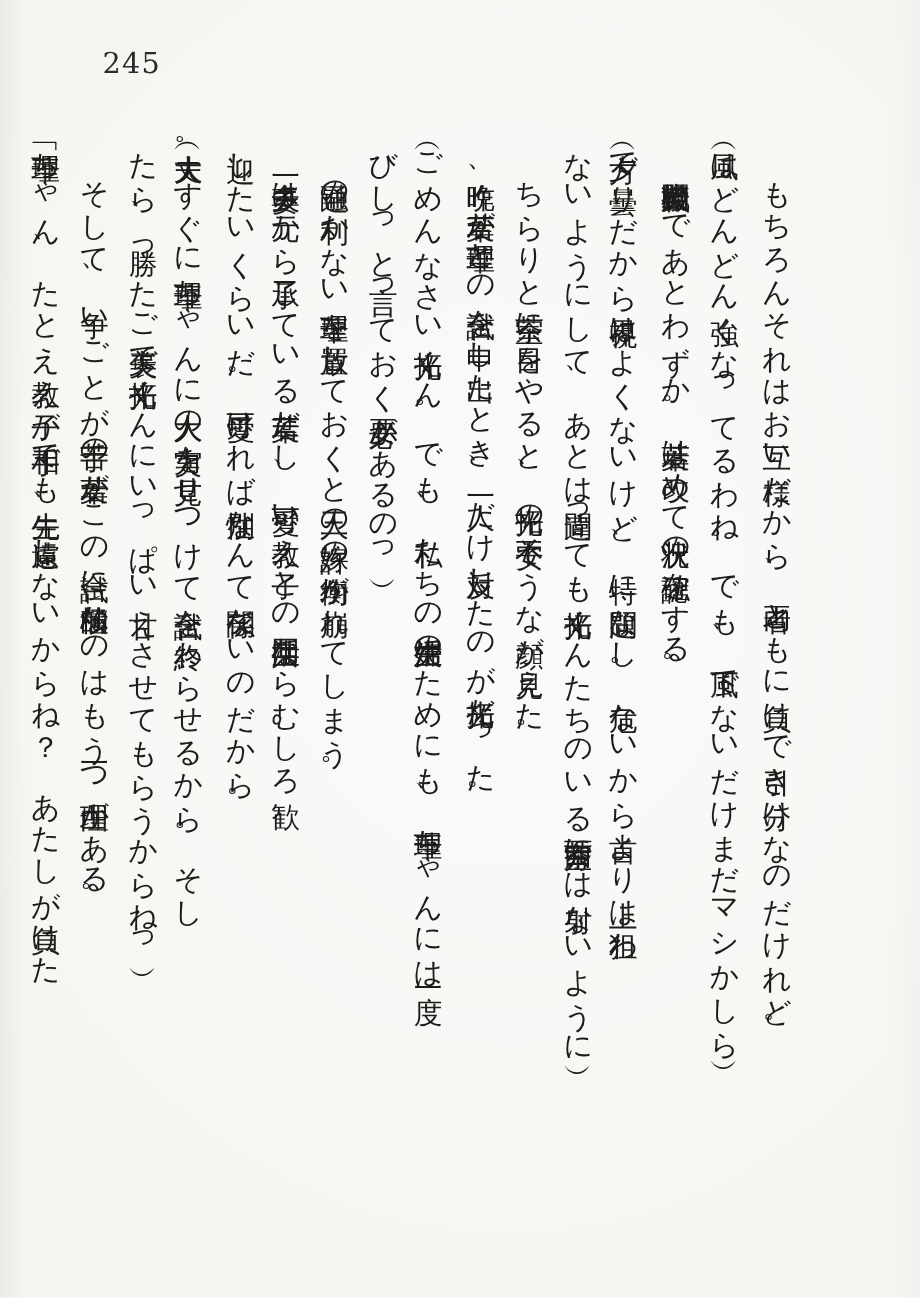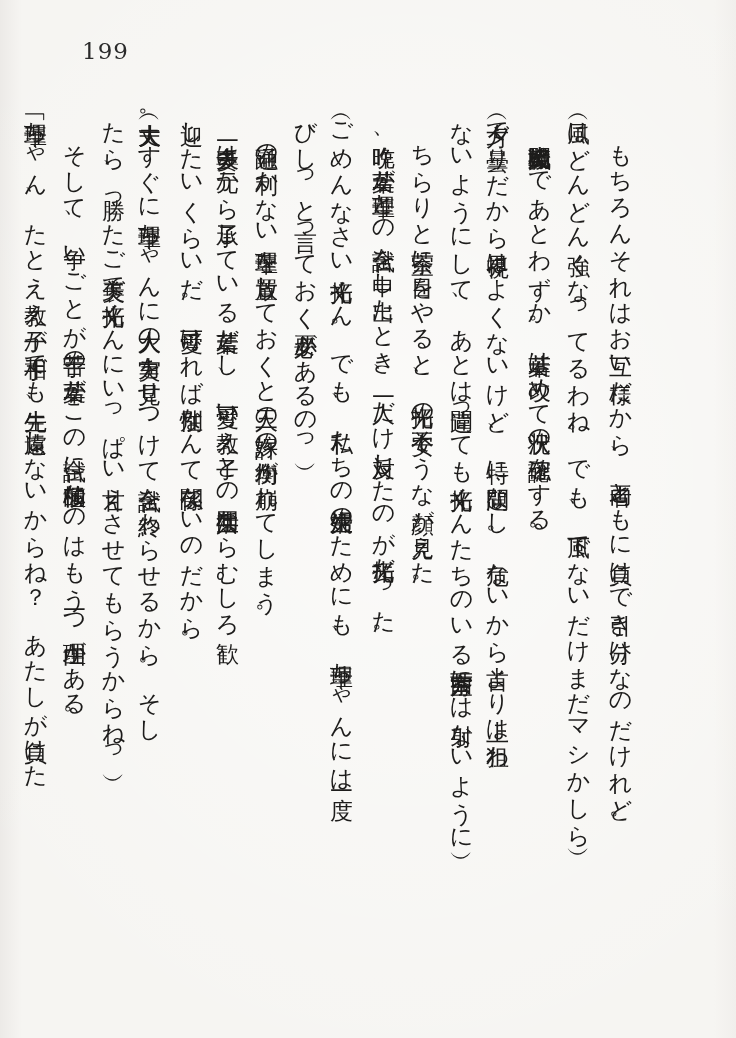--- a/index.html
+++ b/index.html
@@ -52,21 +52,21 @@
   }
   .text-block p.gap-sm {
     margin-block-start: 3px;
   }
 </style>
 </head>
 <body>
 
 <div class="book-page">
 
-  <div class="page-number">199</div>
+  <div class="page-number">245</div>
 
   <div class="text-block">
     <p class="indent">もちろんそれはお互い様だから、両者ともに負けで引き分けなのだけれど。</p>
     <p class="gap-lg">（風はどんどん強くなってるわね。でも、風下でないだけまだマシかしら）</p>
     <p class="indent gap-sm">模擬戦開始まであとわずか。若葉は改めて状況の確認をする。</p>
     <p class="gap-lg">（夕方で曇りだから視界はよくないけど、特に問題なし。危ないから首より上は狙わ</p>
     <p>ないようにして、あとは間違っても拓光くんたちのいる茶室方面には射ないように）</p>
     <p class="indent gap-sm">ちらりと茶室に目をやると、拓光の不安そうな顔が見えた。</p>
     <p class="indent gap-sm">昨晩、若葉が理華との試合を申し出たとき、一人だけ反対したのが拓光だった。</p>
     <p class="gap-lg">（ごめんなさい拓光くん。でも、私たちの夫婦生活のためにも、理華ちゃんには一度</p>

